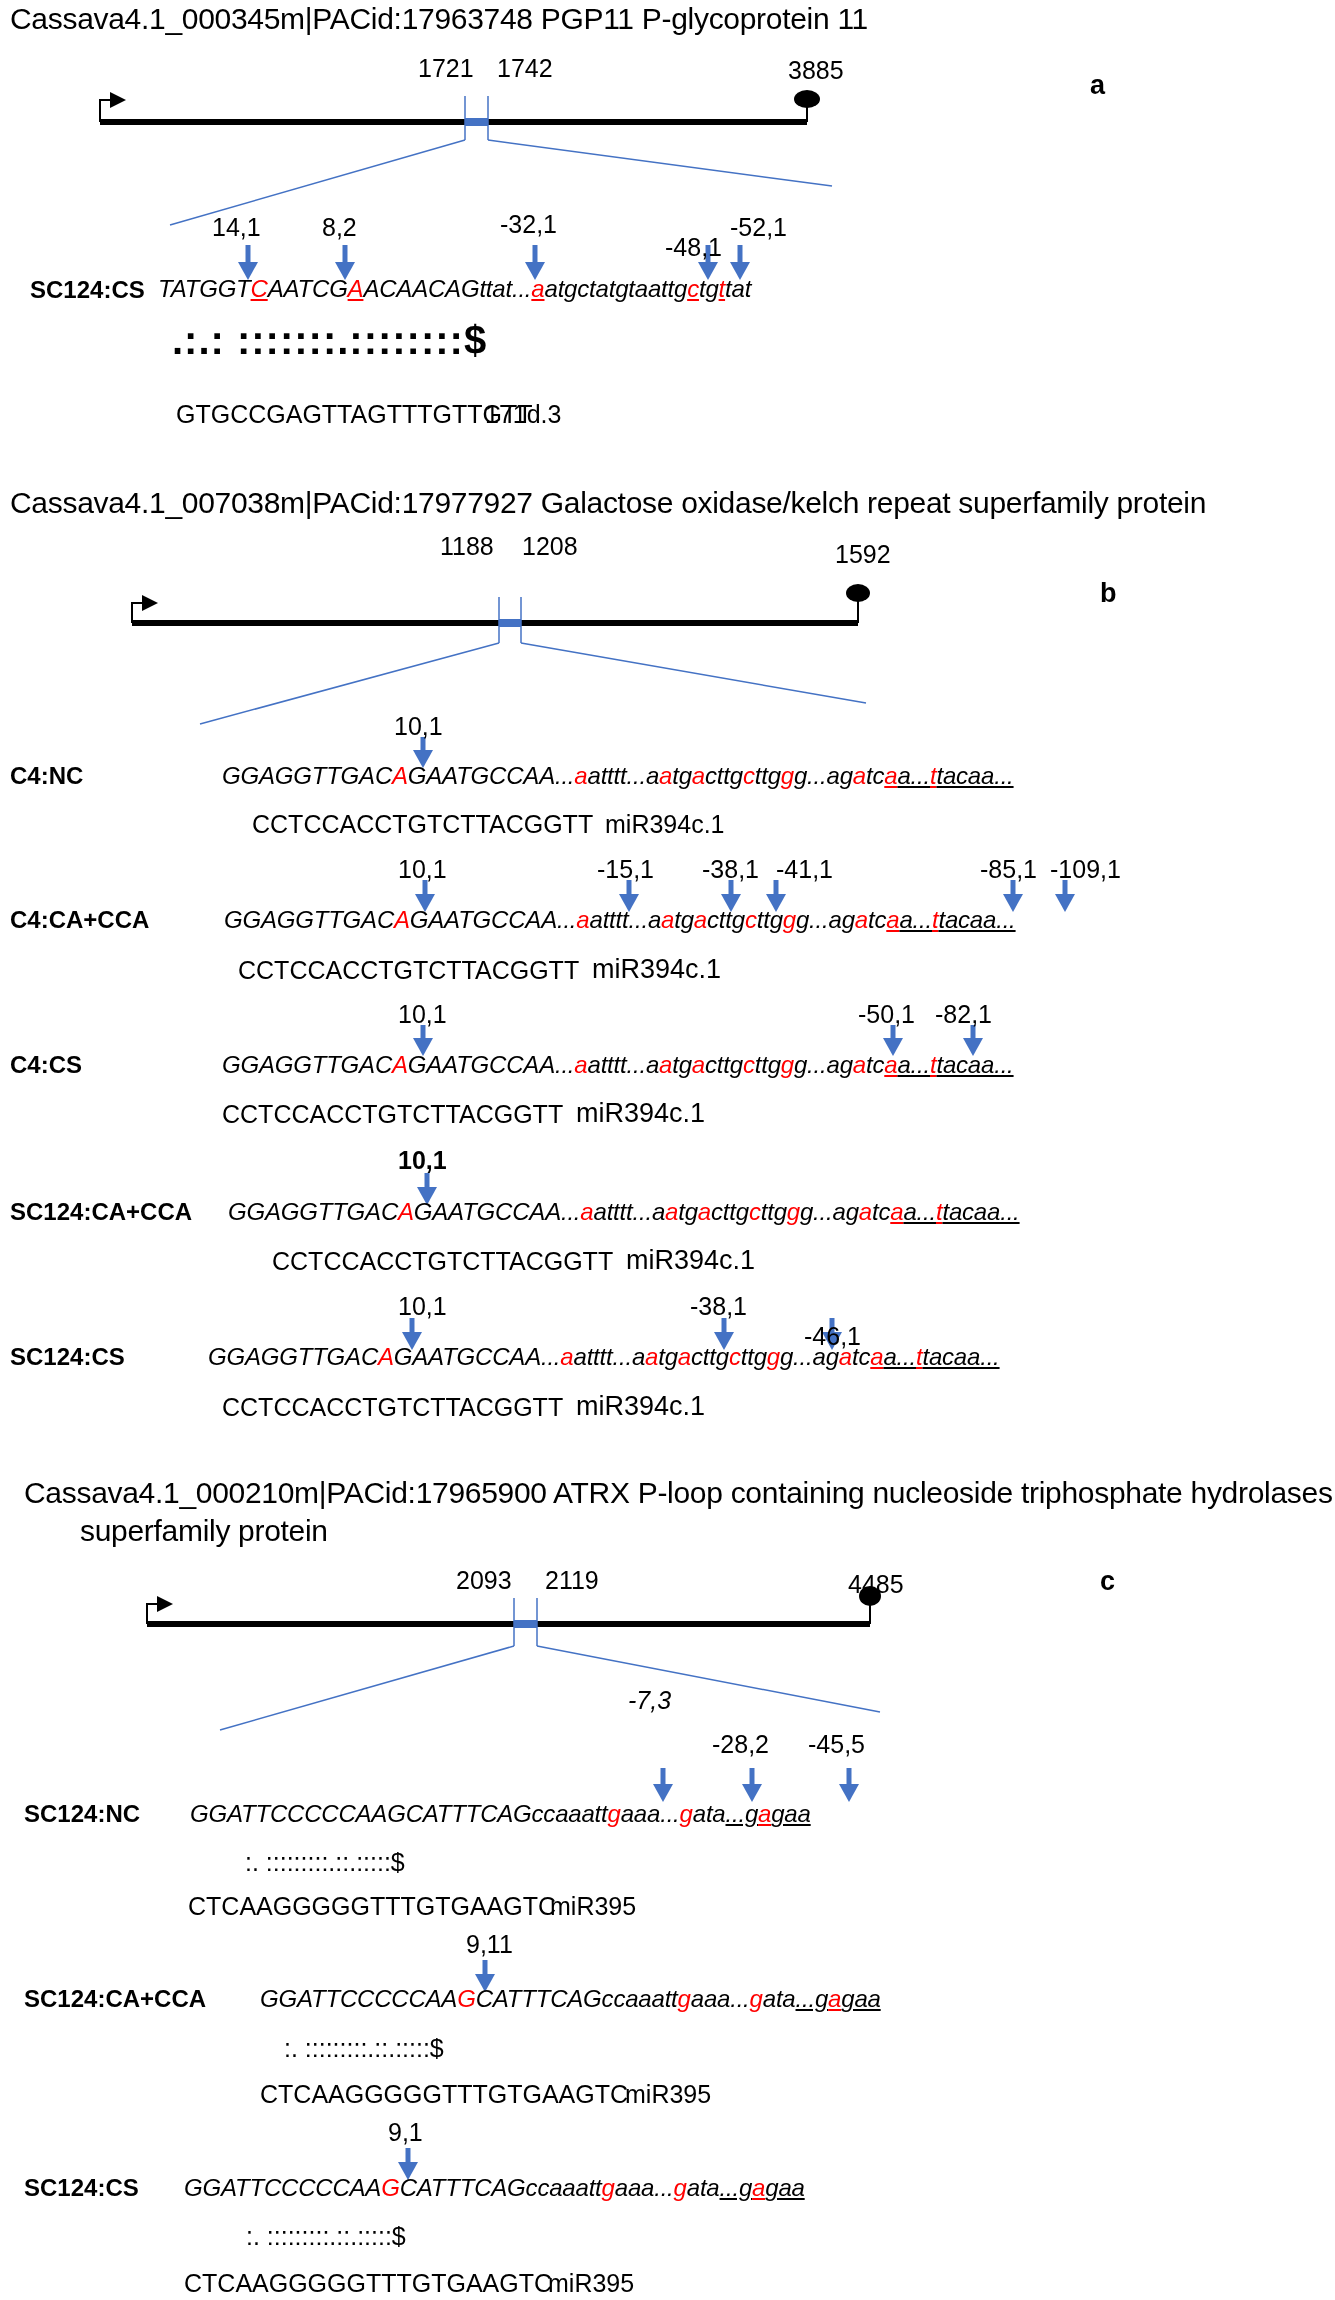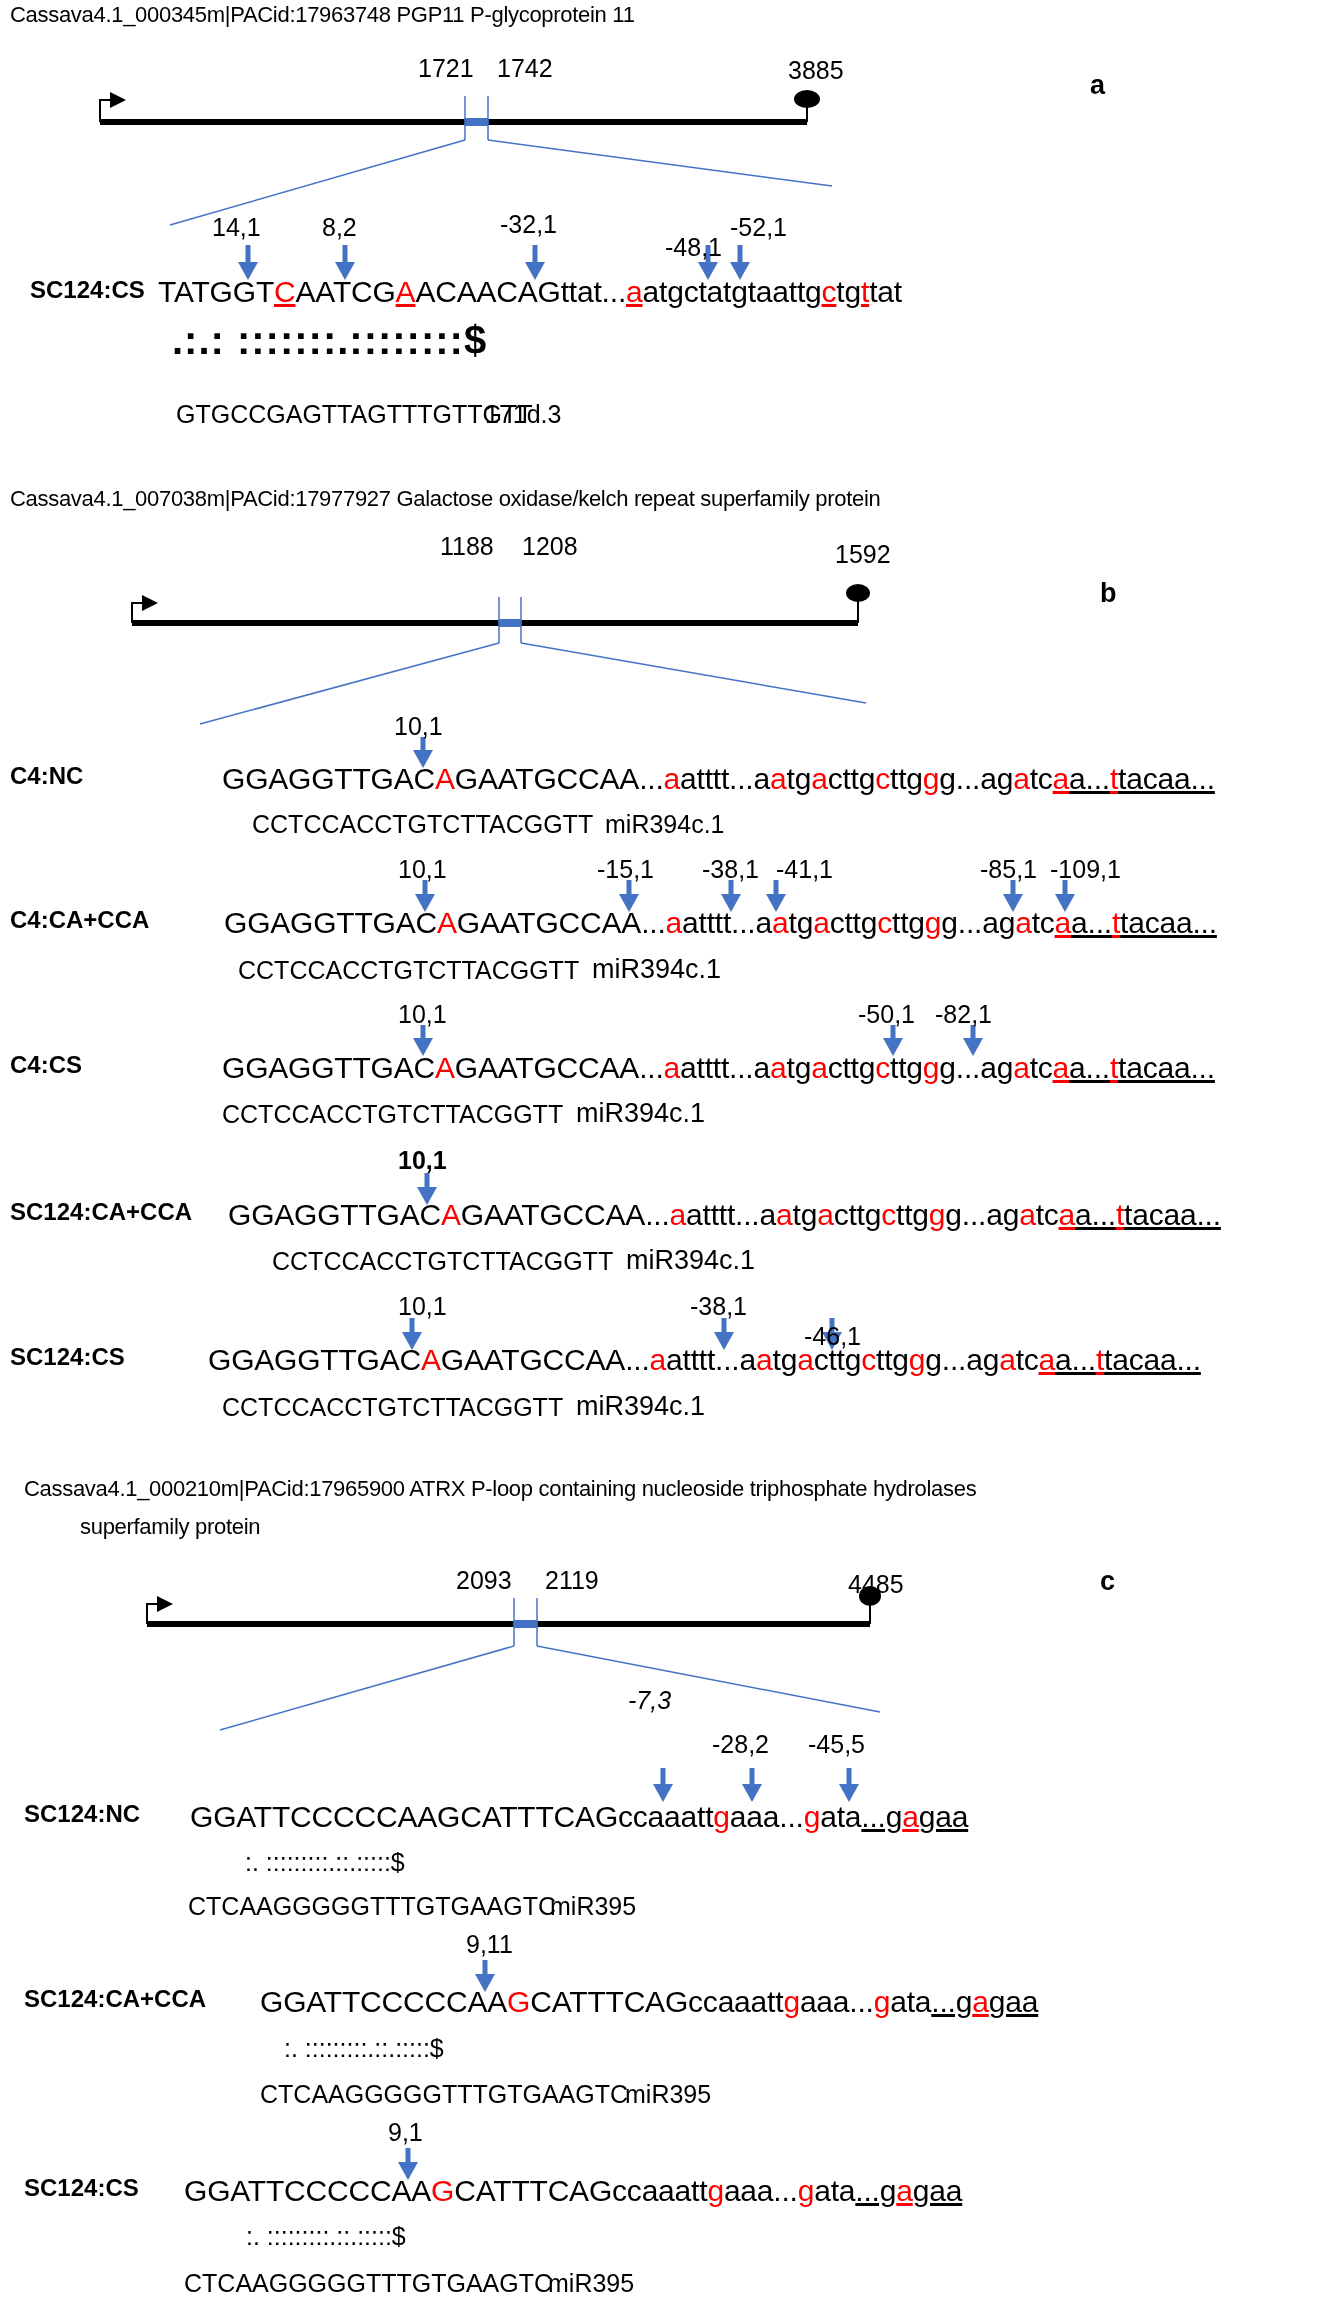--- a/index.html
+++ b/index.html
@@ -1,23 +1,23 @@
 <!DOCTYPE html>
 <html><head>
 <meta charset="utf-8">
 <style>
   html, body { margin:0; padding:0; background:#ffffff; }
   body { width:1335px; height:2300px; position:relative; overflow:hidden;
          font-family:"Liberation Sans", sans-serif; color:#000; }
   .abs { position:absolute; white-space:nowrap; }
-  .title { font-size:22px; letter-spacing:-0.3px; }
+  .title { font-size:30px; letter-spacing:-0.3px; }
   .num { font-size:25px; }
   .panel-label { font-size:27px; font-weight:bold; }
   .rowlabel { font-size:24px; font-weight:bold; }
-  .seq { font-size:30px; letter-spacing:-0.2px; }
+  .seq { font-size:24px; letter-spacing:-0.2px;font-style:italic; }
   .mir { font-size:25px; }
   .mirname { font-size:27px; }
   .dots { font-size:25px; letter-spacing:0px; }
   .red { color:#ff0000; }
   .ul { text-decoration:underline; text-decoration-color:#000; }
   .ulr { text-decoration:underline; text-decoration-color:#ff0000; }
   .cut-label { font-size:25px; }
   svg.overlay { position:absolute; left:0; top:0; }
 </style>
 </head>

